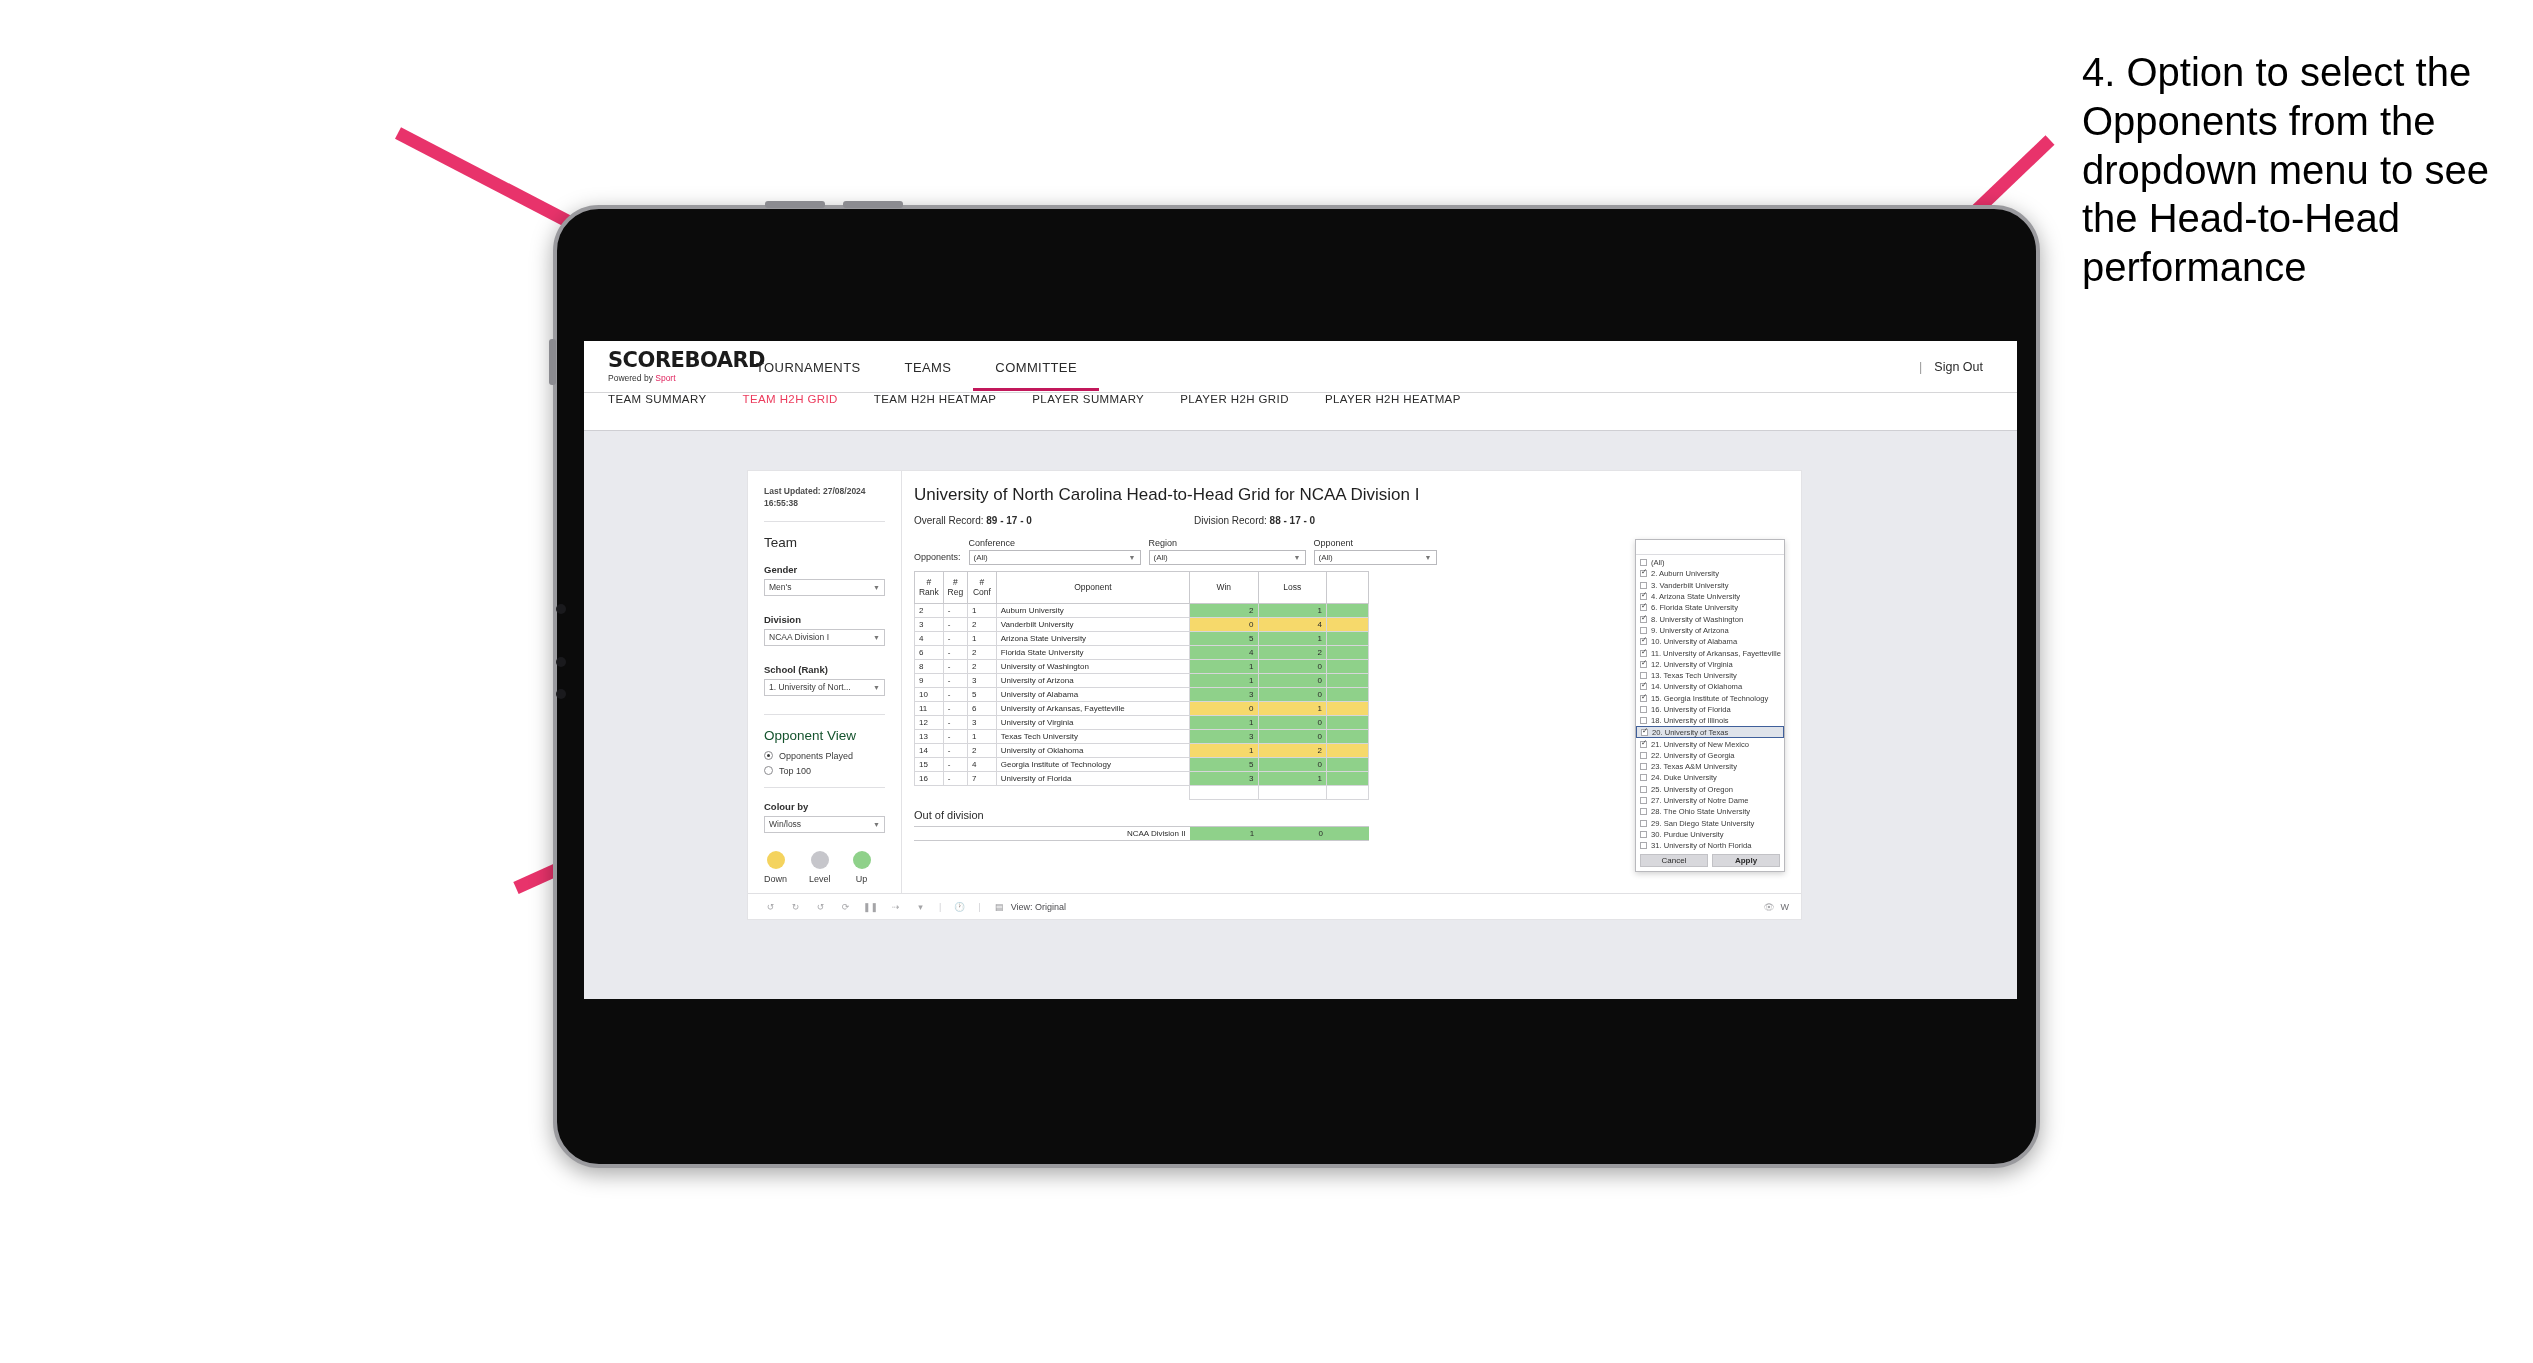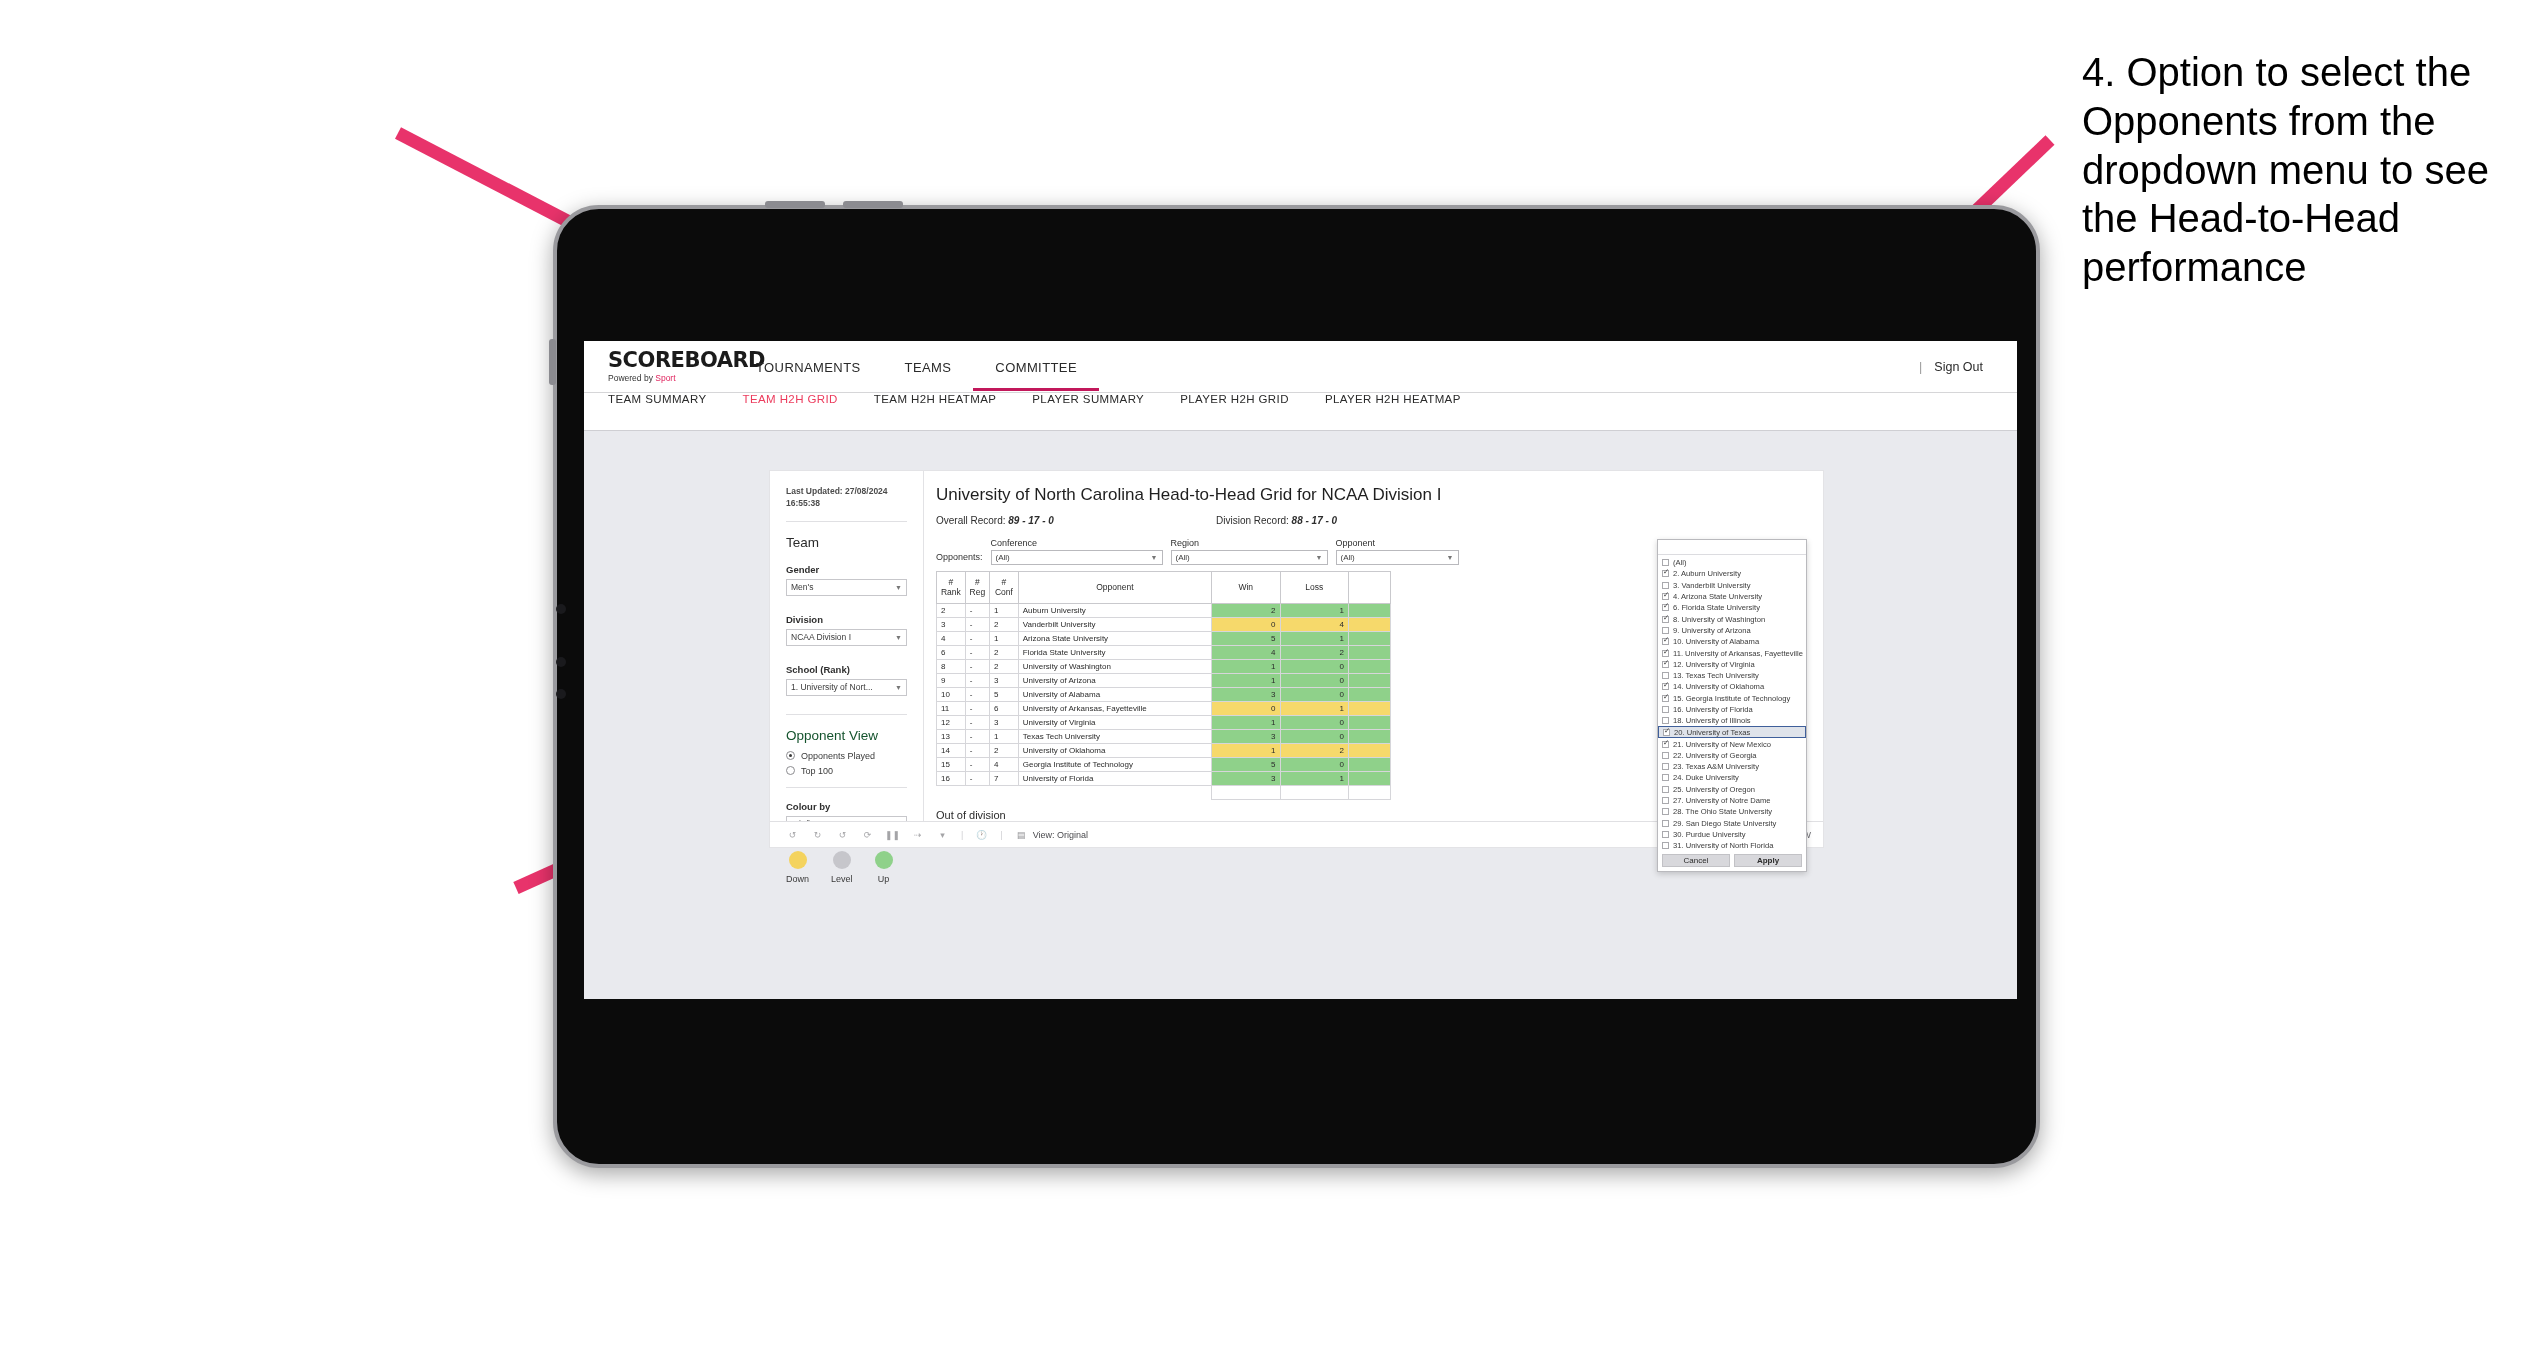--- a/index.html
+++ b/index.html
@@ -93,22 +93,22 @@
   }
   .subnav-item {
     font-size: 11.5px; letter-spacing: .4px; color: #2a2a2a;
     margin-right: 36px; cursor: pointer;
   }
   .subnav-item.active { color: #ec3b5c; }
 
   
   #canvas { position: relative; height: 568px; background:#e9eaee; padding-top: 40px; }
   #dash {
-    position: absolute; left: 186px; top: 40px;
-    width: 1053px; height: 376px;
+    position: absolute; left: 164px; top: 40px;
+    width: 1053px; height: 448px;
     background: #ffffff;
     display: flex;
     box-shadow: 0 0 0 1px #e3e3e6;
   }
 
   
   #filters {
     width: 154px; padding: 14px 16px 0 16px;
     border-right: 1px solid #e2e2e5;
     font-size: 10px; color: #333;
@@ -138,21 +138,21 @@
   }
   .legend { display: flex; gap: 22px; margin-top: 16px; }
   .legend-col { text-align: center; }
   .dot { width: 18px; height: 18px; border-radius: 50%; margin: 0 auto 5px auto; }
   .legend-lbl { font-size: 9px; color: #3a3a3a; }
 
   
   #report { flex: 1; padding: 14px 16px 0 12px; position: relative; }
   .rtitle { font-size: 17px; color: #1f1f1f; font-weight: 400; margin-bottom: 10px; }
   .records { display: flex; font-size: 10px; color: #2d2d2d; margin-bottom: 12px; }
-  .records b { font-weight: 700; font-style: italic; }
+  .records b { font-weight: 700; }
   .rec-left { width: 280px; }
 
   .filterbar { display: flex; align-items: flex-end; gap: 8px; margin-bottom: 6px; position: relative; }
   .fb-lbl { font-size: 9px; color: #333; padding-bottom: 3px; }
   .fb-group { display: flex; flex-direction: column; }
   .fb-cap { font-size: 9px; color: #2f2f2f; margin-bottom: 2px; }
   .fb-select {
     height: 15px; border: 1px solid #b9b9bd; background: #fff;
     font-size: 8px; color: #3b3b3b; display: flex; align-items: center;
     padding: 0 4px;

